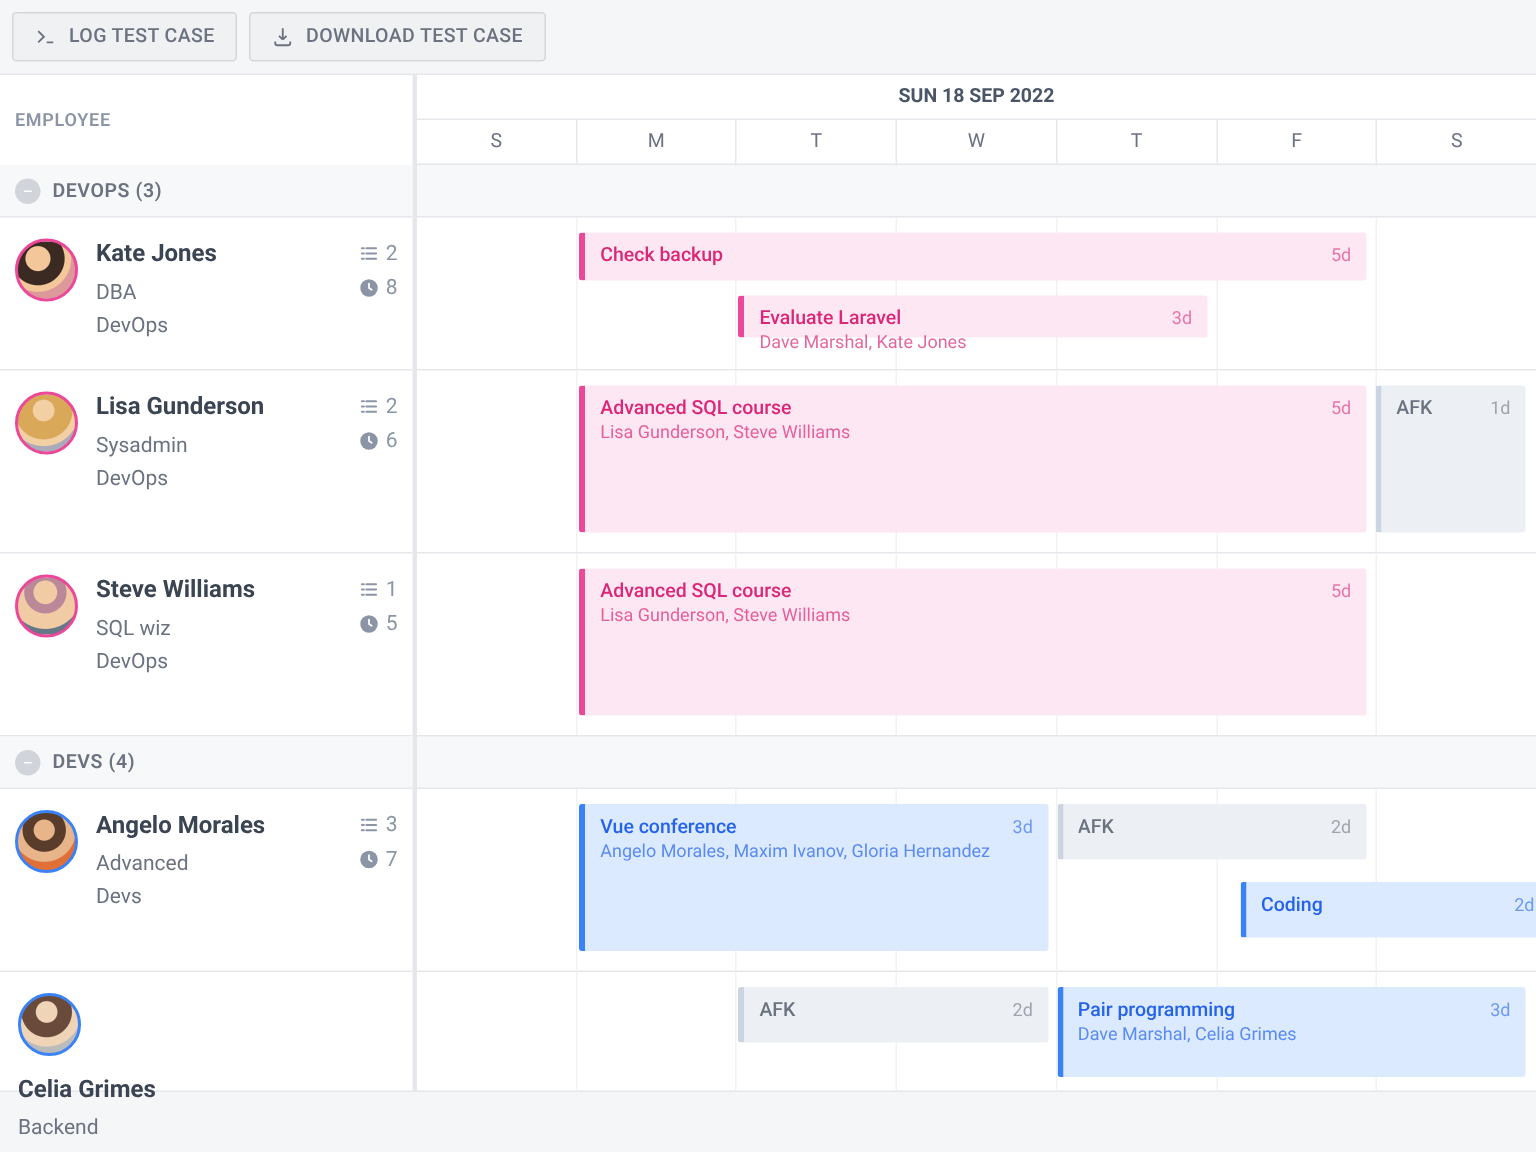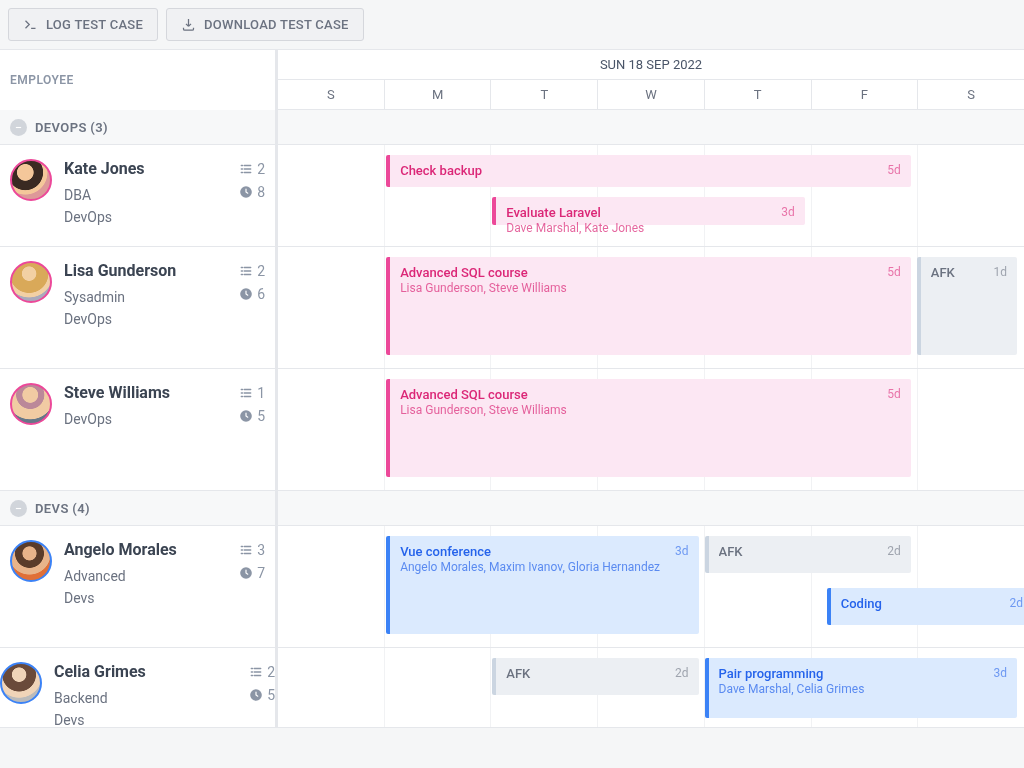--- a/index.html
+++ b/index.html
@@ -4,21 +4,21 @@
 <style>
   *{box-sizing:border-box;margin:0;padding:0;font-family:-apple-system,BlinkMacSystemFont,"Segoe UI",Roboto,sans-serif;}
   body{background:#f5f6f7;color:#4a5568;font-size:14px;overflow:hidden;width:1024px;height:768px;}
   .toolbar{padding:8px;display:flex;gap:8px;}
   .btn{display:inline-flex;align-items:center;gap:8px;padding:8px 14px;background:#f0f1f3;border:1px solid #d5d7dc;border-radius:3px;color:#6b7280;font-weight:500;letter-spacing:0.02em;font-size:13px;cursor:pointer;}
   .btn svg{width:15px;height:15px;stroke:#6b7280;fill:none;stroke-width:2;}
   .grid{display:flex;border-top:1px solid #e5e7eb;}
   .sidebar{width:278px;flex:none;border-right:3px solid #e5e7eb;background:#fff;}
   .right{flex:1;overflow:hidden;background:#fff;}
   .emp-hdr{height:60px;display:flex;align-items:center;padding:0 10px;color:#8b95a5;font-weight:600;letter-spacing:0.04em;font-size:12px;}
-  .date-hdr{height:30px;display:flex;align-items:center;justify-content:center;color:#4a5568;font-weight:400;font-size:13px;border-bottom:1px solid #e5e7eb;}
+  .date-hdr{height:30px;display:flex;align-items:center;justify-content:center;color:#4a5568;font-weight:700;font-size:13px;border-bottom:1px solid #e5e7eb;}
   .day-hdr{height:30px;display:flex;border-bottom:1px solid #e5e7eb;}
   .day-cell{flex:1;display:flex;align-items:center;justify-content:center;border-left:1px solid #e5e7eb;color:#6b7280;font-size:13px;}
   .day-cell:first-child{border-left:none;}
   .group-row{height:35px;display:flex;align-items:center;padding:0 10px;background:#f7f8f9;border-bottom:1px solid #e5e7eb;gap:8px;}
   .collapse-btn{width:17px;height:17px;border-radius:50%;background:#d1d5db;display:flex;align-items:center;justify-content:center;cursor:pointer;flex:none;}
   .collapse-btn svg{width:9px;height:9px;stroke:#fff;stroke-width:3;fill:none;}
   .group-name{font-weight:600;color:#6b7280;letter-spacing:0.03em;font-size:13px;}
   .emp-side-inner{display:flex;gap:12px;}
   .avatar{width:42px;height:42px;border-radius:50%;flex:none;border:2px solid var(--ring);background:var(--bg) center/cover;}
   .emp-info{flex:1;}
@@ -117,20 +117,21 @@
                 <span>6</span>
               </div>
             </div>
           </div>
         </div>
         <div style="border-bottom: 1px solid rgb(229, 231, 235); height: 122px;">
           <div class="emp-side-inner" style="padding:14px 10px;height:100%;">
             <div class="avatar" style="--ring:#ec4899;background:radial-gradient(circle at 48% 26%, #f1cba3 0 22%, #b89 24% 40%, #f1cba3 42% 70%, #678 72%);border:2.5px solid #ec4899"></div>
             <div class="emp-info">
               <div class="emp-name">Steve Williams</div>
+              <div class="emp-role">SQL wiz</div>
               <div class="emp-team">DevOps</div>
             </div>
             <div class="emp-stats">
               <div class="stat">
                 <svg viewBox="0 0 24 24">
                   <path d="M4 6h2M4 12h2M4 18h2M9 6h11M9 12h11M9 18h11" stroke="#8b95a5" stroke-width="2.5" fill="none" stroke-linecap="round"></path>
                 </svg>
                 <span>1</span>
               </div>
               <div class="stat">
@@ -170,21 +171,21 @@
                 <svg viewBox="0 0 24 24">
                   <circle cx="12" cy="12" r="10"></circle>
                   <path d="M12 7v5l3 2" stroke="#fff" stroke-width="2" fill="none" stroke-linecap="round"></path>
                 </svg>
                 <span>7</span>
               </div>
             </div>
           </div>
         </div>
         <div style="border-bottom: 1px solid rgb(229, 231, 235); height: 80px;">
-          <div class="emp-side-inner" style="padding:14px 0;height:100%;">
+          <div class="emp-side-inner" style="padding:14px 12px;height:100%;flex-direction:column;">
             <div class="avatar" style="--ring:#3b82f6;background:radial-gradient(circle at 45% 28%, #f0d4b8 0 20%, #6a4a3a 22% 48%, #f0d4b8 50% 66%, #bbb 68%);border:2.5px solid #3b82f6"></div>
             <div class="emp-info">
               <div class="emp-name">Celia Grimes</div>
               <div class="emp-role">Backend</div>
               <div class="emp-team">Devs</div>
             </div>
             <div class="emp-stats">
               <div class="stat">
                 <svg viewBox="0 0 24 24">
                   <path d="M4 6h2M4 12h2M4 18h2M9 6h11M9 12h11M9 18h11" stroke="#8b95a5" stroke-width="2.5" fill="none" stroke-linecap="round"></path>

